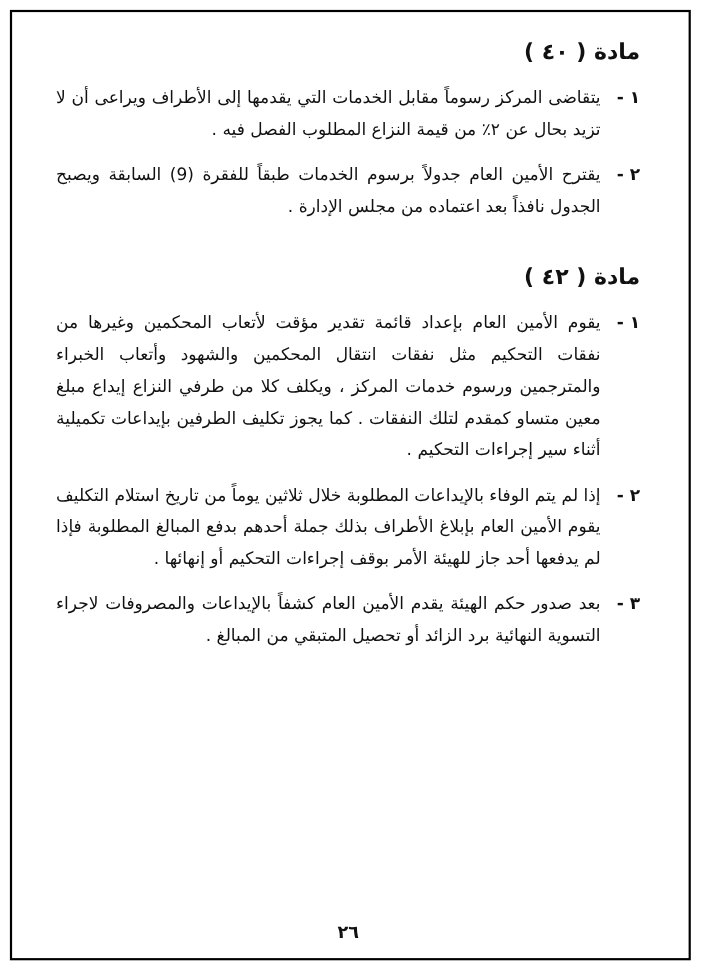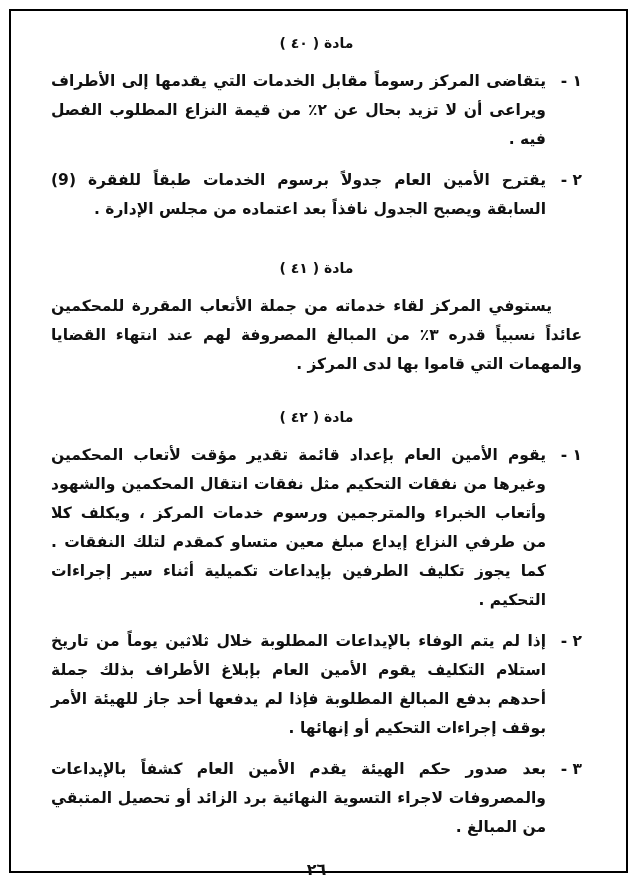--- a/index.html
+++ b/index.html
@@ -27,39 +27,39 @@
     display: flex;
     flex-direction: column;
   }
   .article {
     margin-bottom: 6px;
   }
   .article + .article {
     margin-top: 10px;
   }
   .article-title {
-    text-align: center;
+    text-align: right;
     font-weight: bold;
-    font-size: 14px;
+    font-size: 20px;
     margin: 8px 0 16px 0;
   }
   .item {
     display: flex;
     margin-bottom: 12px;
   }
   .item-marker {
     flex: 0 0 36px;
     font-weight: bold;
     font-size: 15.5px;
     line-height: 29px;
     white-space: nowrap;
   }
   .item-text {
     flex: 1;
-    font-weight: bold;
+    font-weight: normal;
     font-size: 15.5px;
     line-height: 29px;
     text-align: justify;
   }
   .article-paragraph {
     font-weight: bold;
     font-size: 15.5px;
     line-height: 29px;
     text-align: justify;
     text-indent: 30px;
@@ -83,24 +83,20 @@
     <div class="item">
       <span class="item-marker">١ -</span>
       <span class="item-text">يتقاضى المركز رسوماً مقابل الخدمات التي يقدمها إلى الأطراف ويراعى أن لا تزيد بحال عن ٢٪ من قيمة النزاع المطلوب الفصل فيه .</span>
     </div>
     <div class="item">
       <span class="item-marker">٢ -</span>
       <span class="item-text">يقترح الأمين العام جدولاً برسوم الخدمات طبقاً للفقرة (9) السابقة ويصبح الجدول نافذاً بعد اعتماده من مجلس الإدارة .</span>
     </div>
   </section>
 
-  <section class="article">
-    <h2 class="article-title">مادة ( ٤١ )</h2>
-    <p class="article-paragraph">يستوفي المركز لقاء خدماته من جملة الأتعاب المقررة للمحكمين عائداً نسبياً قدره ٣٪ من المبالغ المصروفة لهم عند انتهاء القضايا والمهمات التي قاموا بها لدى المركز .</p>
-  </section>
 
   <section class="article">
     <h2 class="article-title">مادة ( ٤٢ )</h2>
     <div class="item">
       <span class="item-marker">١ -</span>
       <span class="item-text">يقوم الأمين العام بإعداد قائمة تقدير مؤقت لأتعاب المحكمين وغيرها من نفقات التحكيم مثل نفقات انتقال المحكمين والشهود وأتعاب الخبراء والمترجمين ورسوم خدمات المركز ، ويكلف كلا من طرفي النزاع إيداع مبلغ معين متساو كمقدم لتلك النفقات . كما يجوز تكليف الطرفين بإيداعات تكميلية أثناء سير إجراءات التحكيم .</span>
     </div>
     <div class="item">
       <span class="item-marker">٢ -</span>
       <span class="item-text">إذا لم يتم الوفاء بالإيداعات المطلوبة خلال ثلاثين يوماً من تاريخ استلام التكليف يقوم الأمين العام بإبلاغ الأطراف بذلك جملة أحدهم بدفع المبالغ المطلوبة فإذا لم يدفعها أحد جاز للهيئة الأمر بوقف إجراءات التحكيم أو إنهائها .</span>

